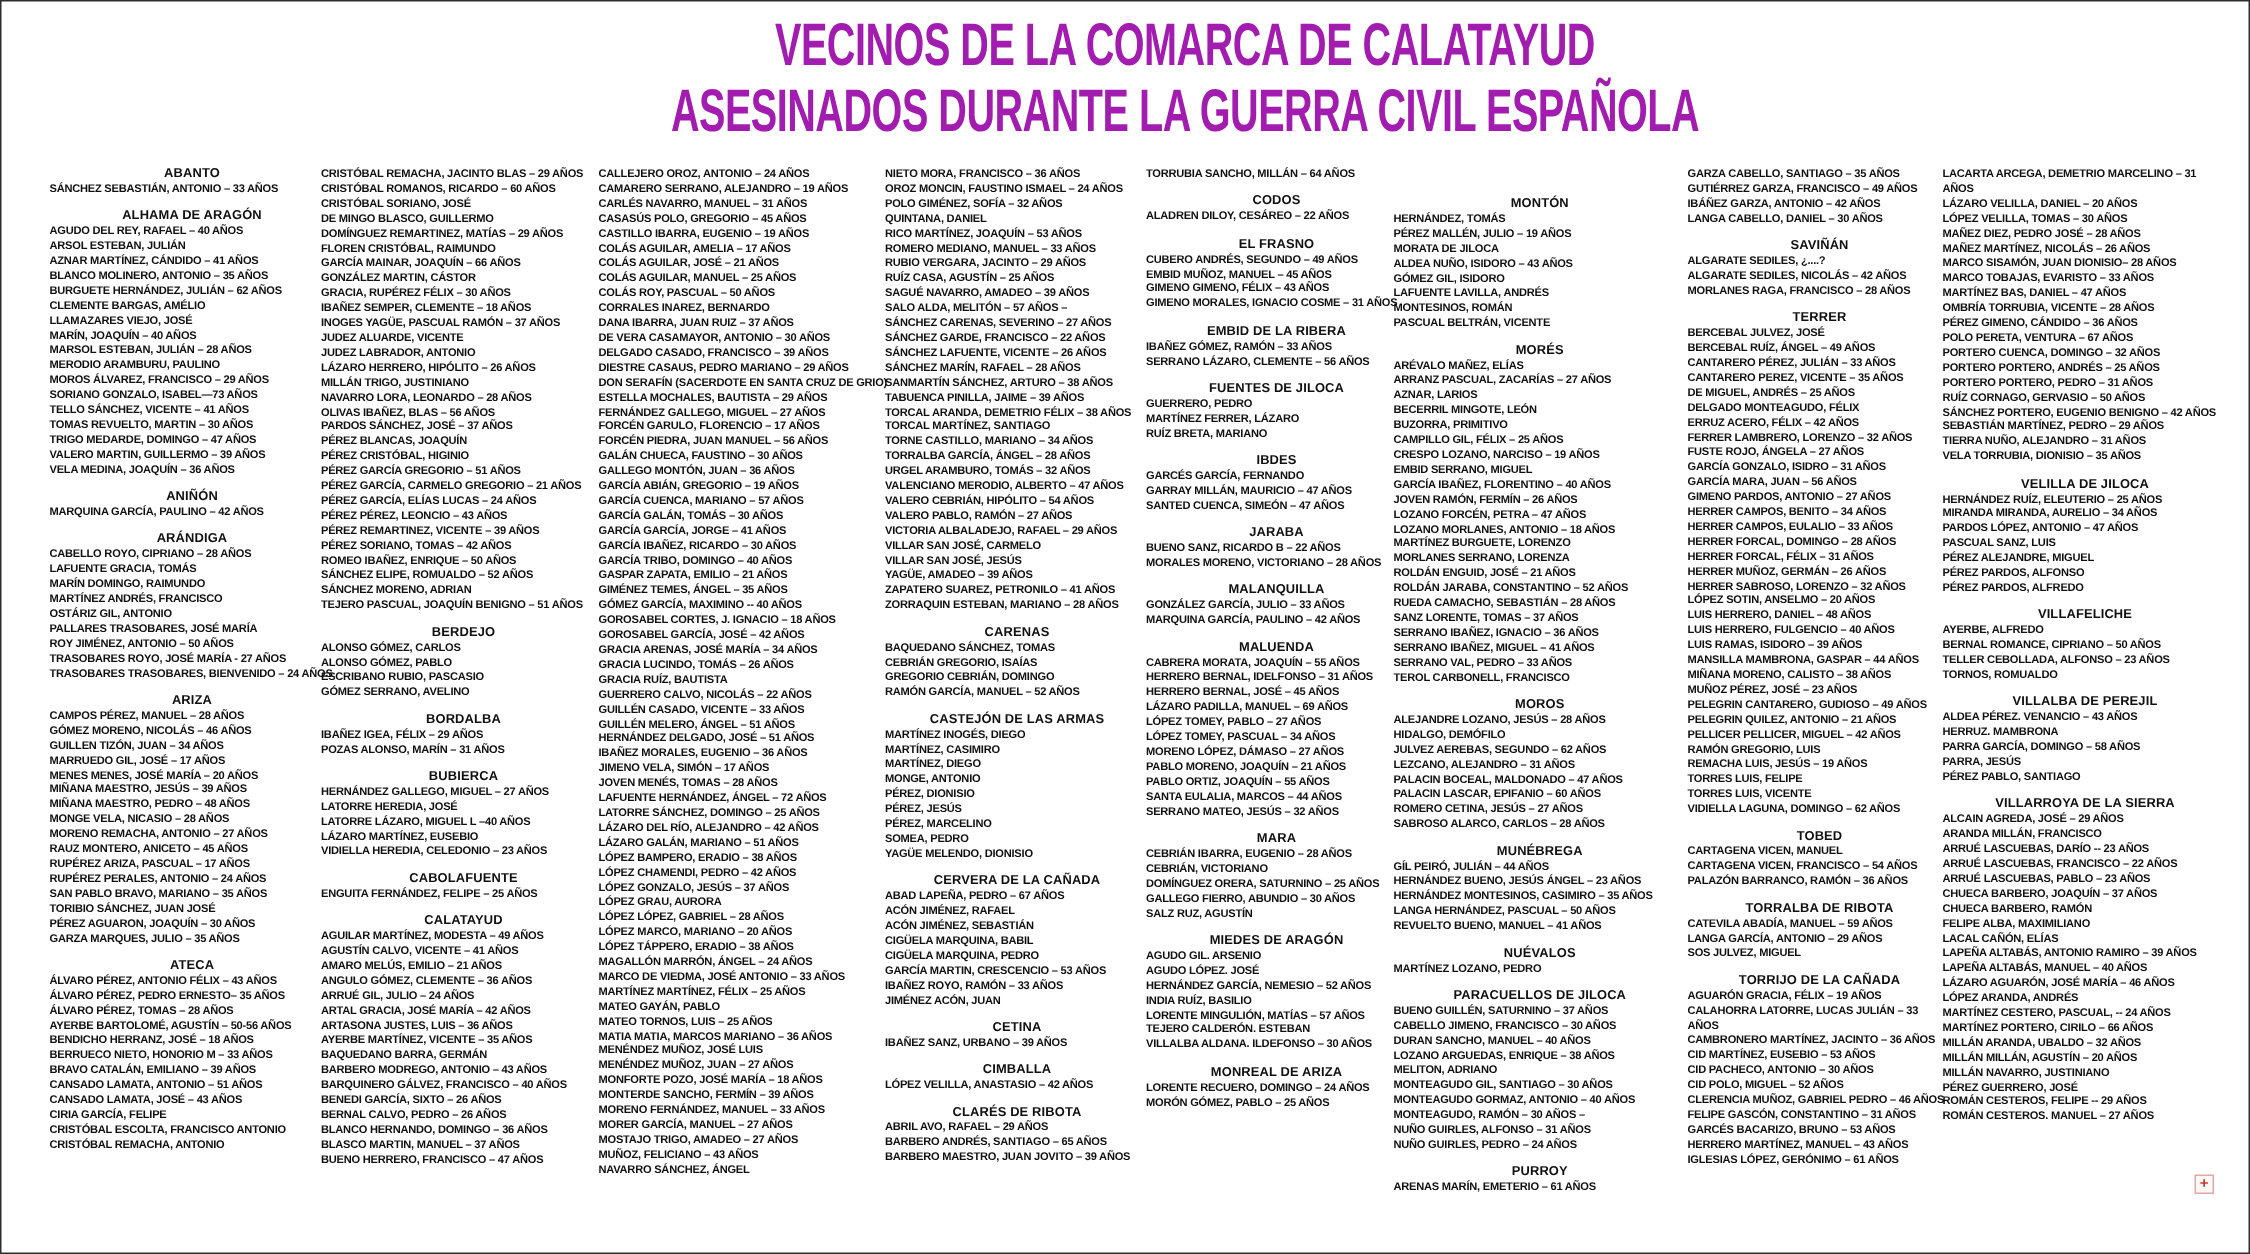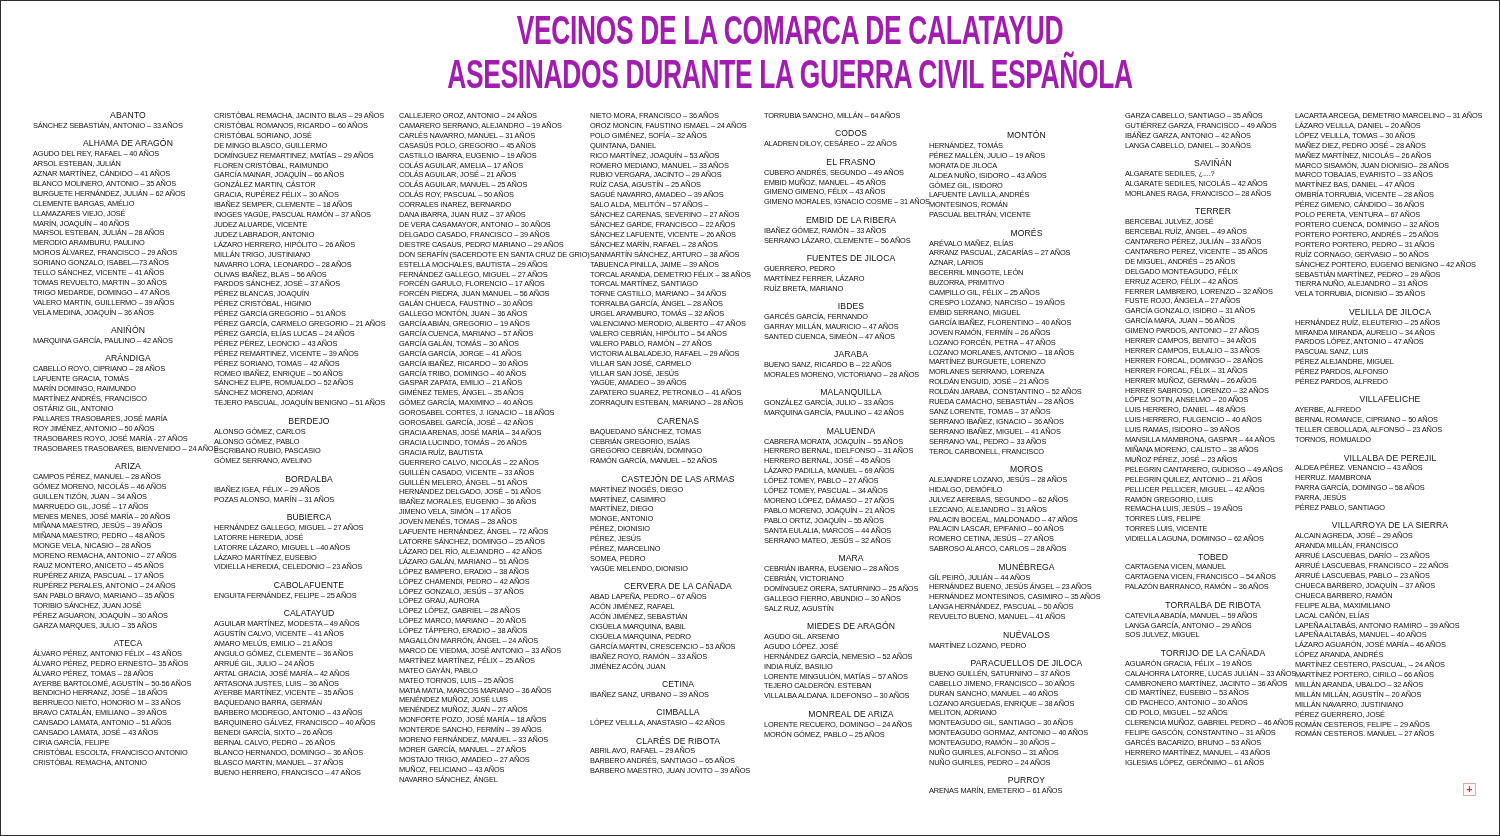--- a/index.html
+++ b/index.html
@@ -1,20 +1,20 @@
 <!DOCTYPE html>
 <html><head>
 <meta charset="utf-8">
 <style>
   html,body{margin:0;padding:0;background:#fff;}
   body{width:1500px;height:836px;position:relative;font-family:"Liberation Sans",sans-serif;overflow:hidden;}
   .frame{position:absolute;inset:0;border:1.5px solid #2e2e2e;pointer-events:none;}
   .title-wrap{position:absolute;top:8px;left:0;width:100%;text-align:center;color:#a21caf;margin-left:40px;}
   .title-line{font-weight:bold;font-size:40px;line-height:44px;letter-spacing:-0.5px;white-space:nowrap;transform:scaleX(0.66);transform-origin:50% 50%;}
-  .col{position:absolute;top:111px;color:#101010;font-weight:normal;font-size:7.4px;line-height:9.9px;letter-spacing:-0.15px;}
+  .col{position:absolute;top:111px;color:#101010;font-weight:bold;font-size:7.4px;line-height:9.9px;letter-spacing:-0.15px;}
   .col .en{white-space:normal;}
   .col .th{text-align:center;font-size:8.6px;margin-top:8.5px;letter-spacing:0.1px;}
   .col .th:first-child{margin-top:0;}
   .col1{left:33px;width:190px;}
   .col2{left:214px;width:190px;}
   .col3{left:399px;width:204px;}
   .col4{left:590px;width:176px;}
   .col5{left:764px;width:174px;}
   .col6{left:929px;width:195px;margin-top:20px;}
   .col7{left:1125px;width:176px;}

